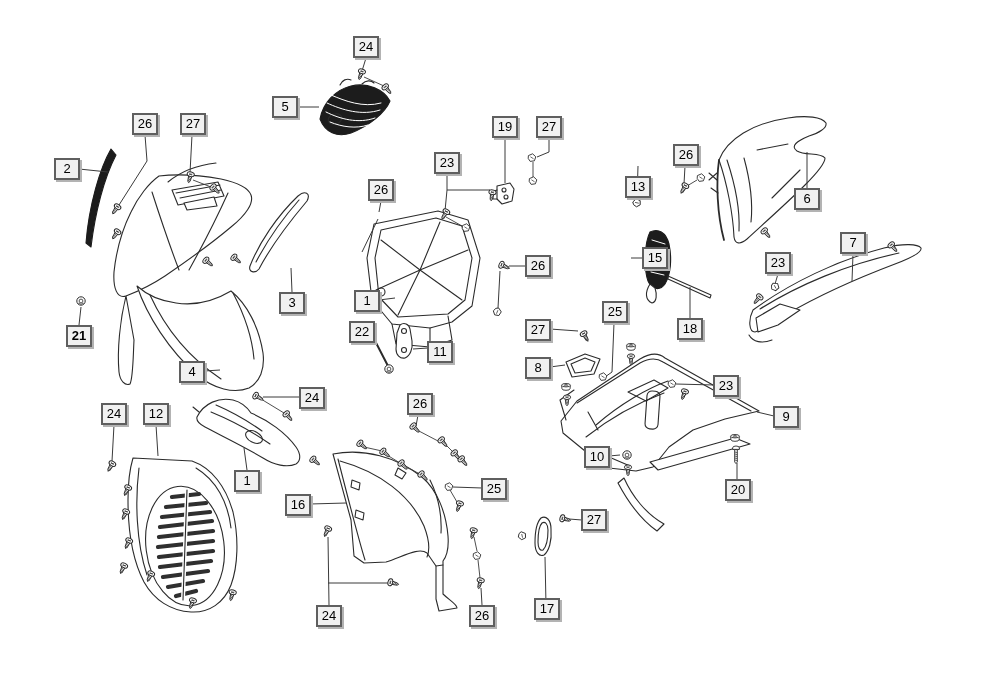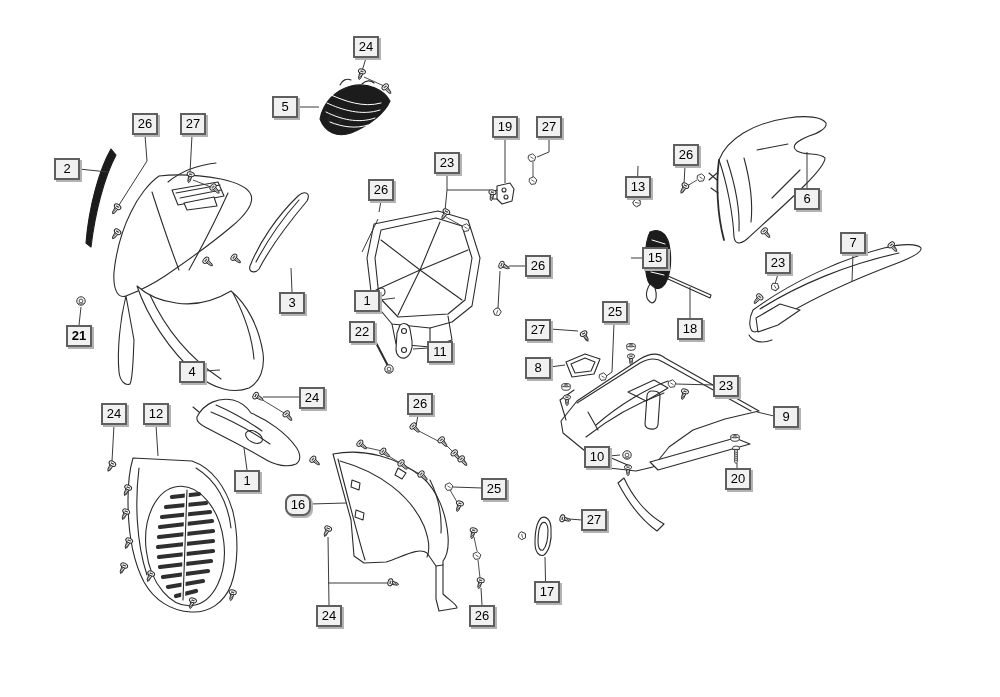--- a/index.html
+++ b/index.html
@@ -338,19 +338,19 @@
     <div class="callout" style="left: 192px; top: 372px;">4</div>
     <div class="callout" style="left: 726px; top: 386px;">23</div>
     <div class="callout" style="left: 312px; top: 398px;">24</div>
     <div class="callout" style="left: 420px; top: 404px;">26</div>
     <div class="callout" style="left: 114px; top: 414px;">24</div>
     <div class="callout" style="left: 156px; top: 414px;">12</div>
     <div class="callout" style="left: 786px; top: 417px;">9</div>
     <div class="callout" style="left: 597px; top: 457px;">10</div>
     <div class="callout" style="left: 247px; top: 481px;">1</div>
     <div class="callout" style="left: 494px; top: 489px;">25</div>
-    <div class="callout" style="left: 738px; top: 479px; text-align: center;">20</div>
-    <div class="callout" style="left: 298px; top: 505px; border-radius: 8px;">16</div>
+    <div class="callout" style="left: 738px; top: 490px; text-align: center;">20</div>
+    <div class="callout" style="left: 298px; top: 505px;">16</div>
     <div class="callout" style="left: 594px; top: 520px;">27</div>
     <div class="callout" style="left: 329px; top: 616px;">24</div>
     <div class="callout" style="left: 482px; top: 616px;">26</div>
-    <div class="callout" style="left: 547px; top: 592px;">17</div>
+    <div class="callout" style="left: 547px; top: 609px;">17</div>
   </div>
 
 </body></html>

